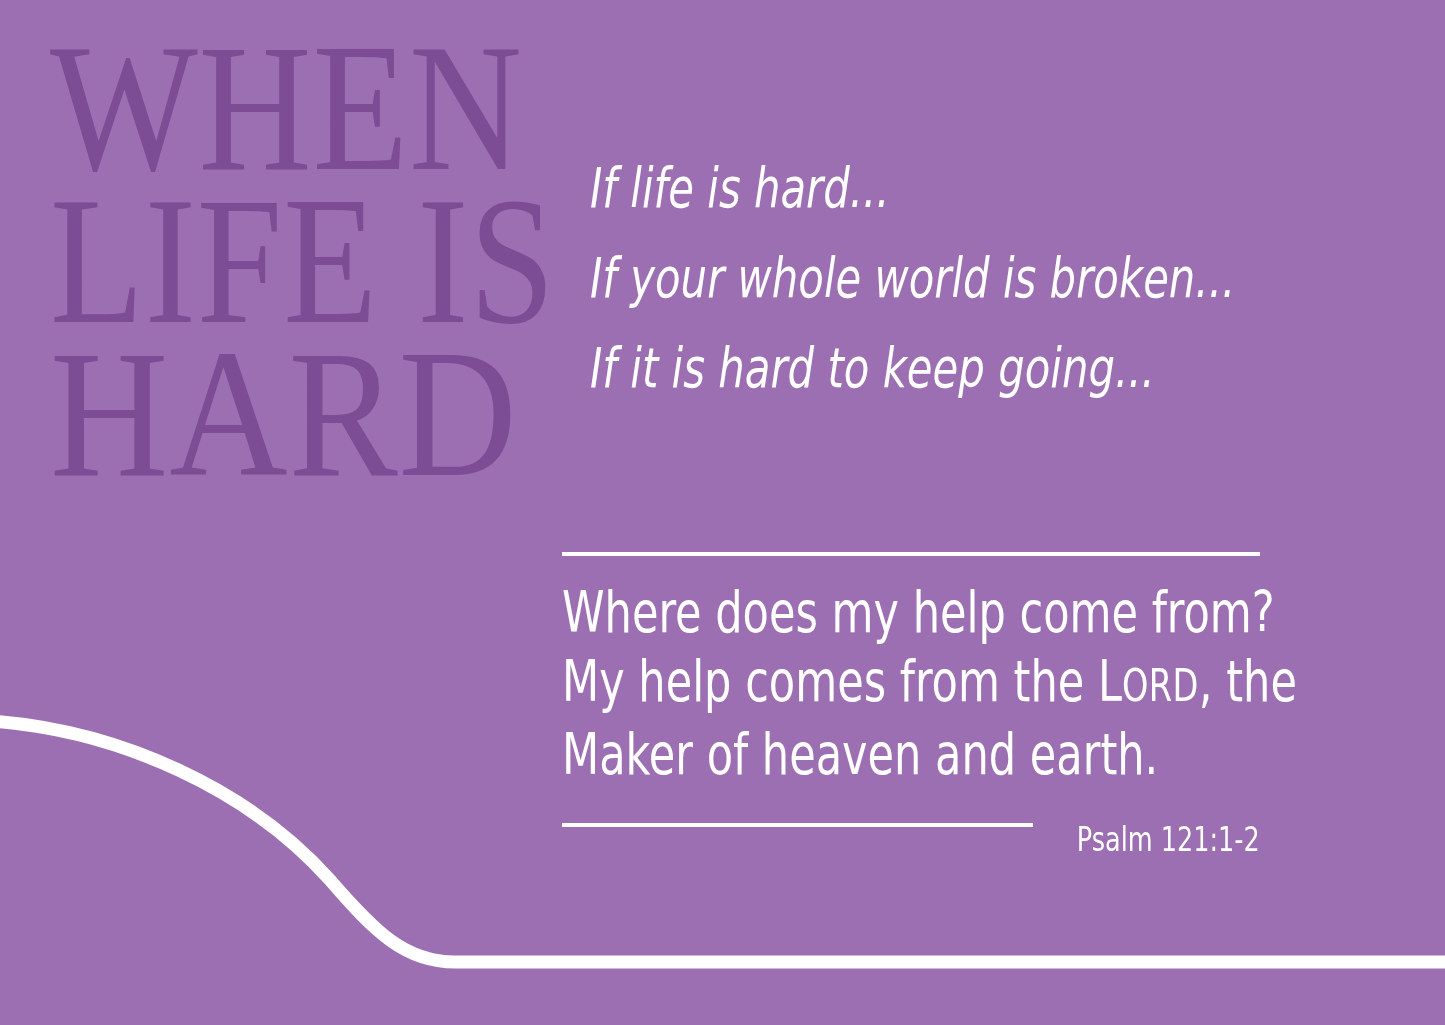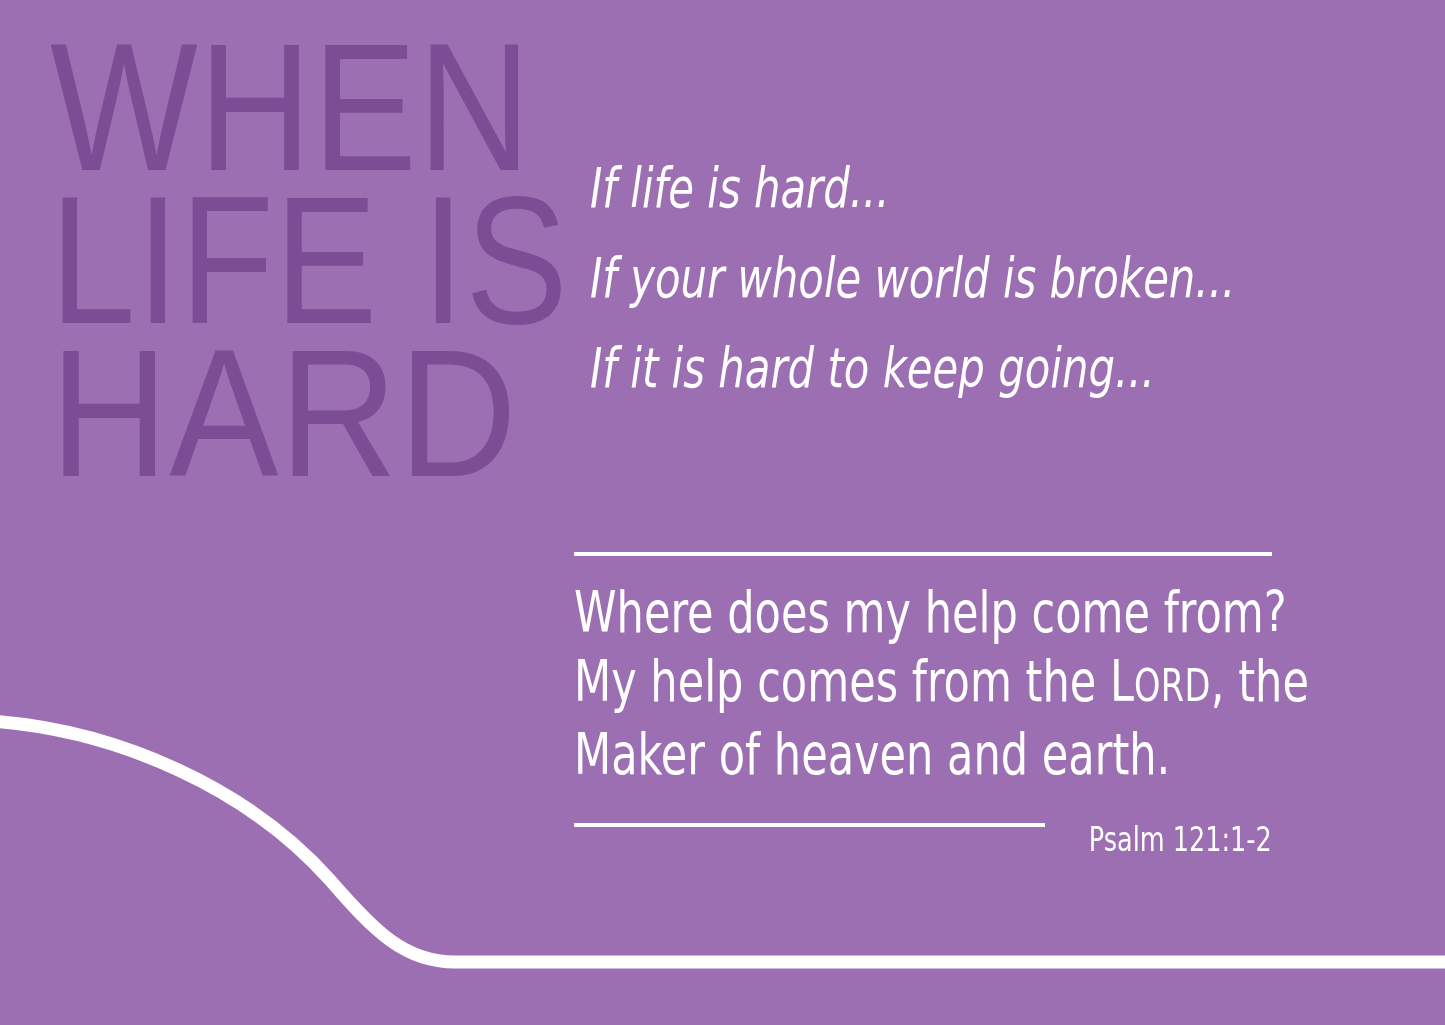--- a/index.html
+++ b/index.html
@@ -27,21 +27,21 @@
     pointer-events: none;
   }
 
   
   #headline {
     position: absolute;
     left: 50px;
     top: 20px;
     width: 470px;
     color: #7c4c95;
-    font-family: Liberation Sans, sans-serif;
+    font-family: Liberation Serif, serif;
     font-weight: 300;
     font-size: 182px;
     line-height: 131px;
     letter-spacing: 1px;
     text-transform: uppercase;
     -webkit-text-stroke: 0px;
   }
   #headline .hl-line {
     display: block;
     white-space: nowrap;
@@ -68,21 +68,21 @@
     font-size: 56px;
     line-height: 90px;
     white-space: nowrap;
     transform: scaleX(0.83);
     transform-origin: left center;
   }
 
   
   #scripture {
     position: absolute;
-    left: 574px;
+    left: 562px;
     top: 552px;
     width: 698px;
   }
   .rule-top {
     width: 698px;
     height: 4px;
     background: #ffffff;
     margin: 0 0 22px 0;
   }
   #verse {

